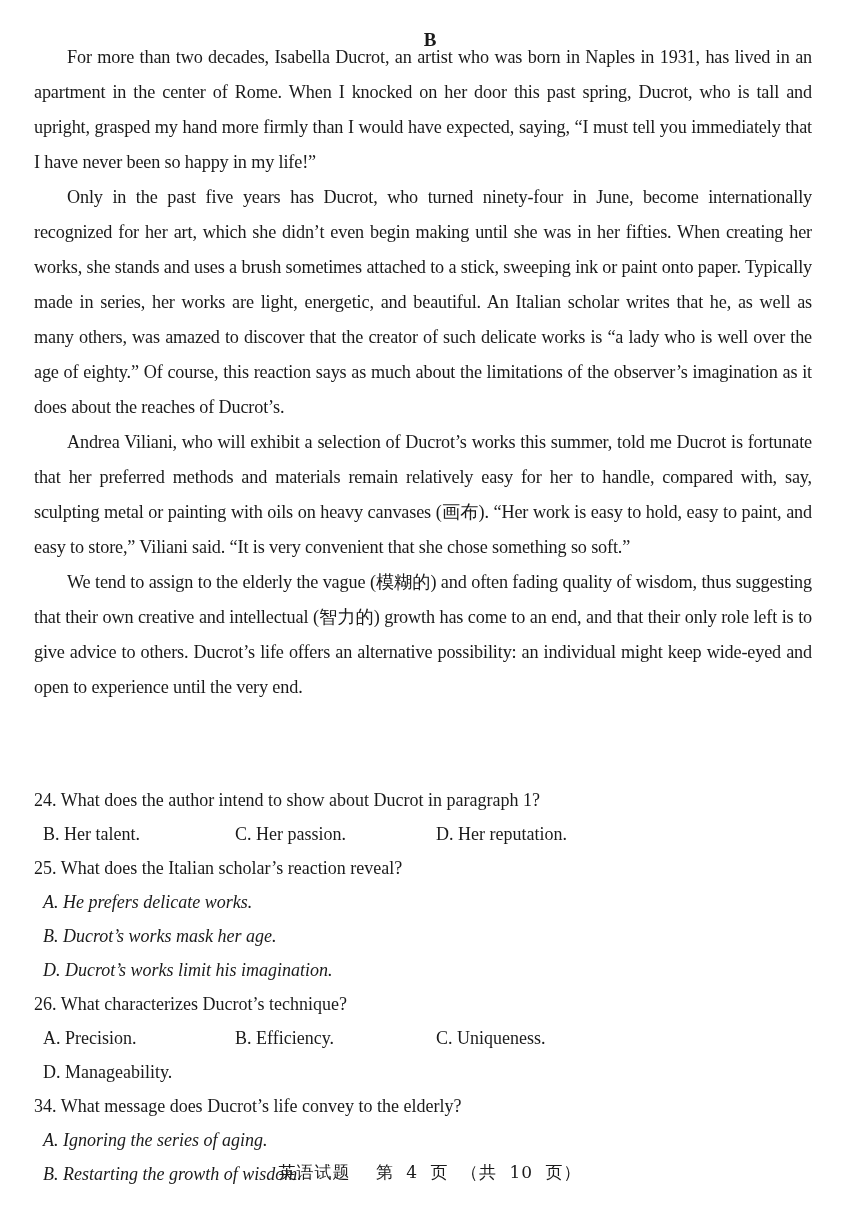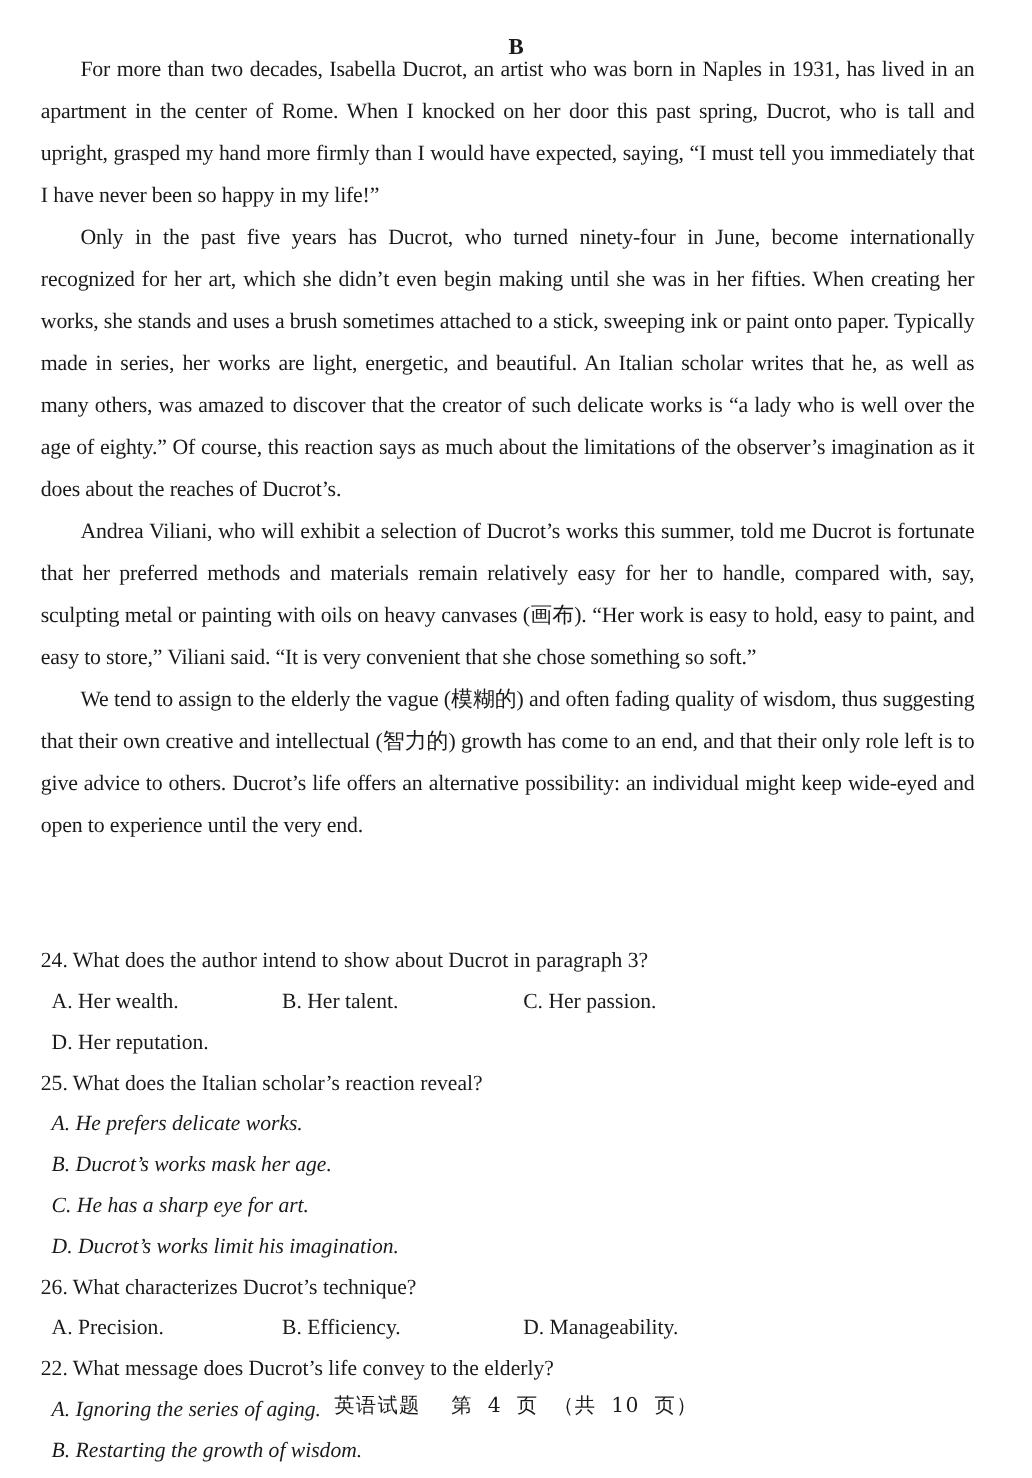--- a/index.html
+++ b/index.html
@@ -50,47 +50,46 @@
 
 <div class="passage">
   <p class="para">For more than two decades, Isabella Ducrot, an artist who was born in Naples in 1931, has lived in an apartment in the center of Rome. When I knocked on her door this past spring, Ducrot, who is tall and upright, grasped my hand more firmly than I would have expected, saying, “I must tell you immediately that I have never been so happy in my life!”</p>
   <p class="para">Only in the past five years has Ducrot, who turned ninety-four in June, become internationally recognized for her art, which she didn’t even begin making until she was in her fifties. When creating her works, she stands and uses a brush sometimes attached to a stick, sweeping ink or paint onto paper. Typically made in series, her works are light, energetic, and beautiful. An Italian scholar writes that he, as well as many others, was amazed to discover that the creator of such delicate works is “a lady who is well over the age of eighty.” Of course, this reaction says as much about the limitations of the observer’s imagination as it does about the reaches of Ducrot’s.</p>
   <p class="para">Andrea Viliani, who will exhibit a selection of Ducrot’s works this summer, told me Ducrot is fortunate that her preferred methods and materials remain relatively easy for her to handle, compared with, say, sculpting metal or painting with oils on heavy canvases (画布). “Her work is easy to hold, easy to paint, and easy to store,” Viliani said. “It is very convenient that she chose something so soft.”</p>
   <p class="para">We tend to assign to the elderly the vague (模糊的) and often fading quality of wisdom, thus suggesting that their own creative and intellectual (智力的) growth has come to an end, and that their only role left is to give advice to others. Ducrot’s life offers an alternative possibility: an individual might keep wide-eyed and open to experience until the very end.</p>
 </div>
 
 <div class="questions">
   <div class="question">
-    <div class="q-stem">24. What does the author intend to show about Ducrot in paragraph 3?</div>
+    <div class="q-stem">24. What does the author intend to show about Ducrot in paragraph 1?</div>
     <div class="opts four">
-      <span class="opt">A. Her wealth.</span>
       <span class="opt">B. Her talent.</span>
       <span class="opt">C. Her passion.</span>
       <span class="opt">D. Her reputation.</span>
     </div>
   </div>
   <div class="question">
     <div class="q-stem">25. What does the Italian scholar’s reaction reveal?</div>
     <div class="opts two">
       <span class="opt">A. He prefers delicate works.</span>
       <span class="opt">B. Ducrot’s works mask her age.</span>
-      <span class="opt">C. He has a sharp eye for art.</span>
       <span class="opt">D. Ducrot’s works limit his imagination.</span>
     </div>
   </div>
   <div class="question">
     <div class="q-stem">26. What characterizes Ducrot’s technique?</div>
     <div class="opts four">
       <span class="opt">A. Precision.</span>
       <span class="opt">B. Efficiency.</span>
+      <span class="opt">C. Uniqueness.</span>
       <span class="opt">D. Manageability.</span>
     </div>
   </div>
   <div class="question">
-    <div class="q-stem">22. What message does Ducrot’s life convey to the elderly?</div>
+    <div class="q-stem">34. What message does Ducrot’s life convey to the elderly?</div>
     <div class="opts two">
       <span class="opt">A. Ignoring the series of aging.</span>
       <span class="opt">B. Restarting the growth of wisdom.</span>
 
     </div>
   </div>
 </div>
 
 <div class="footer">
   <span>英语试题</span>

